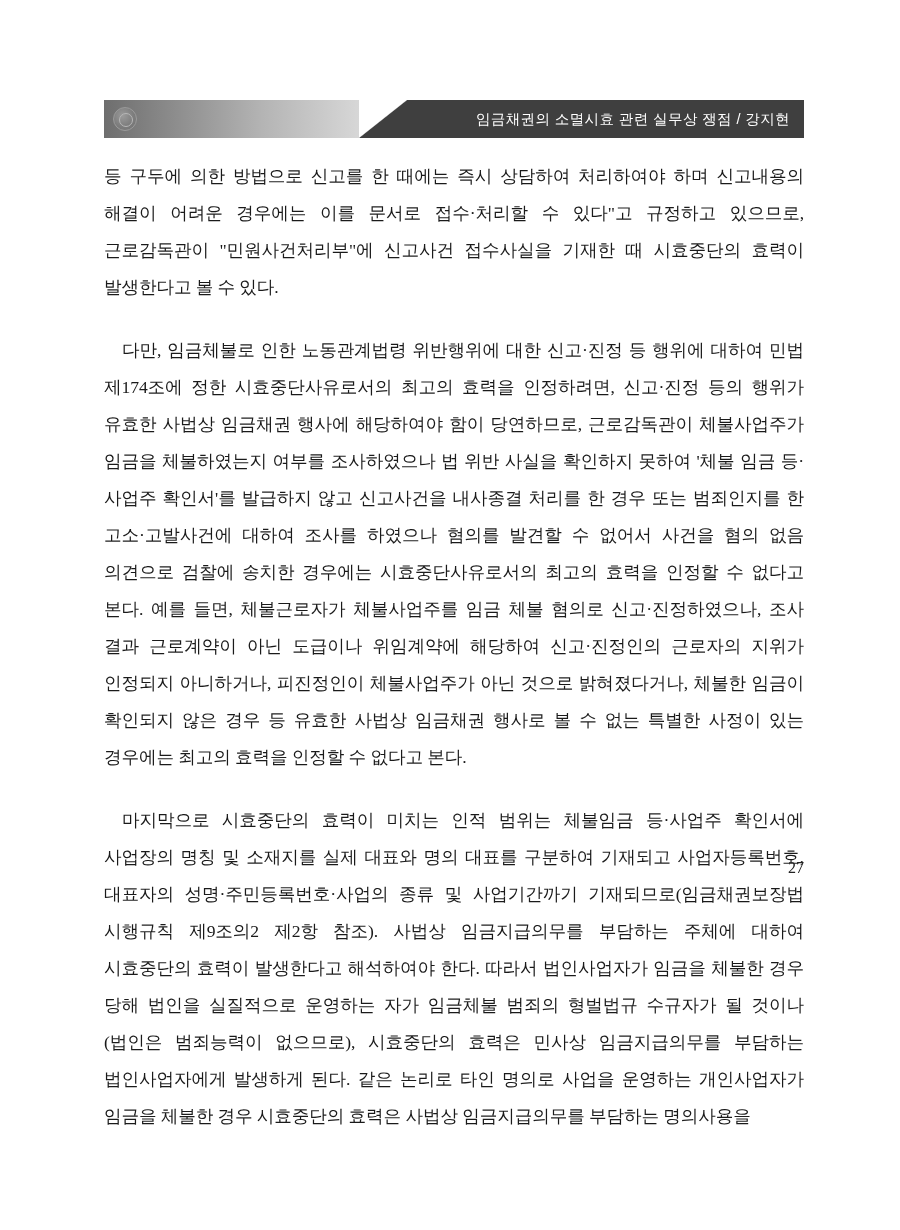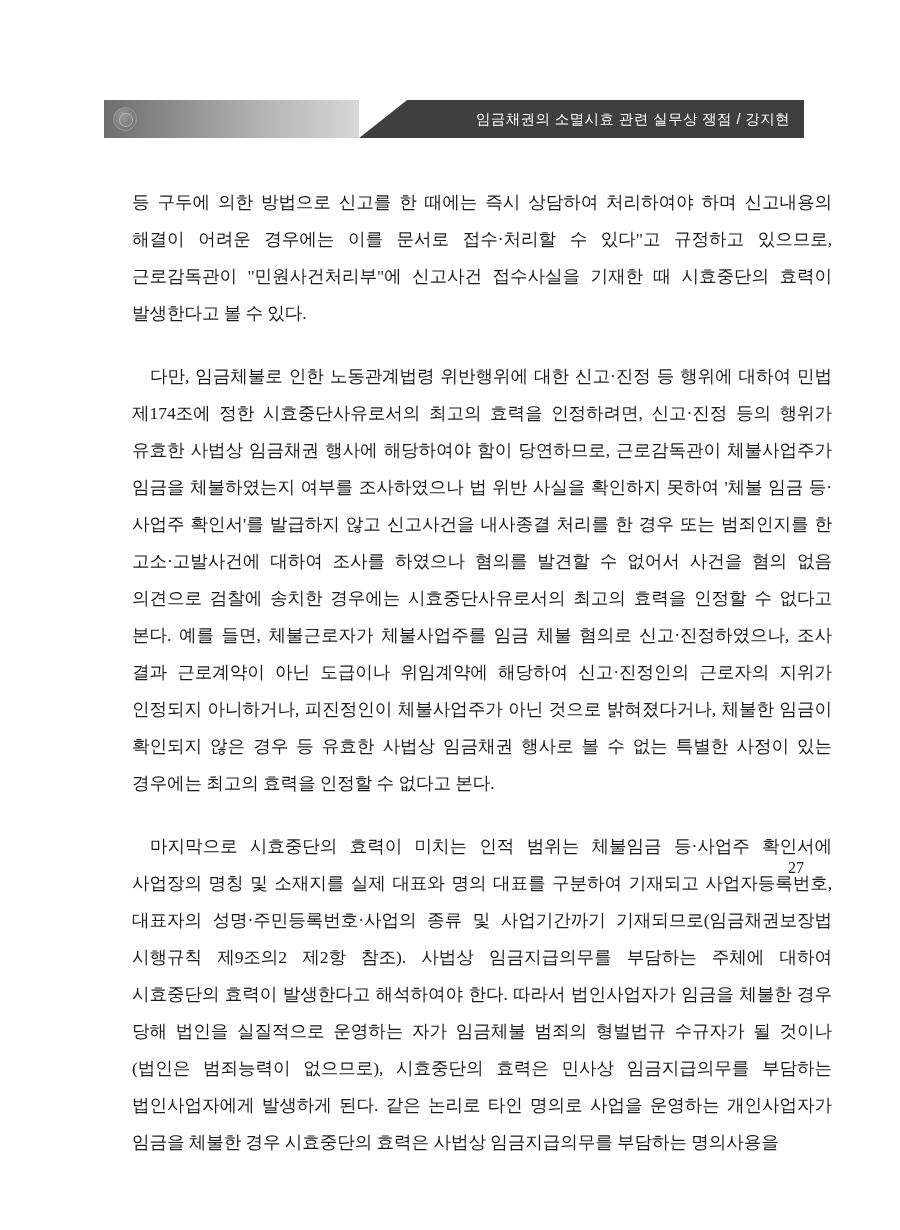--- a/index.html
+++ b/index.html
@@ -85,23 +85,22 @@
     font-size: 14.5px;
     letter-spacing: 0.4px;
     font-family: "Liberation Sans", sans-serif;
     white-space: nowrap;
   }
 
   
   .content {
     position: absolute;
     left: 104px;
-    top: 184px;
+    top: 158px;
     width: 700px;
-    margin-left: 28px;
   }
   .para {
     font-size: 17.6px;
     line-height: 37px;
     text-align: justify;
     text-justify: inter-character;
     margin: 0 0 26px 0;
     letter-spacing: -0.1px;
     word-break: keep-all;
   }

